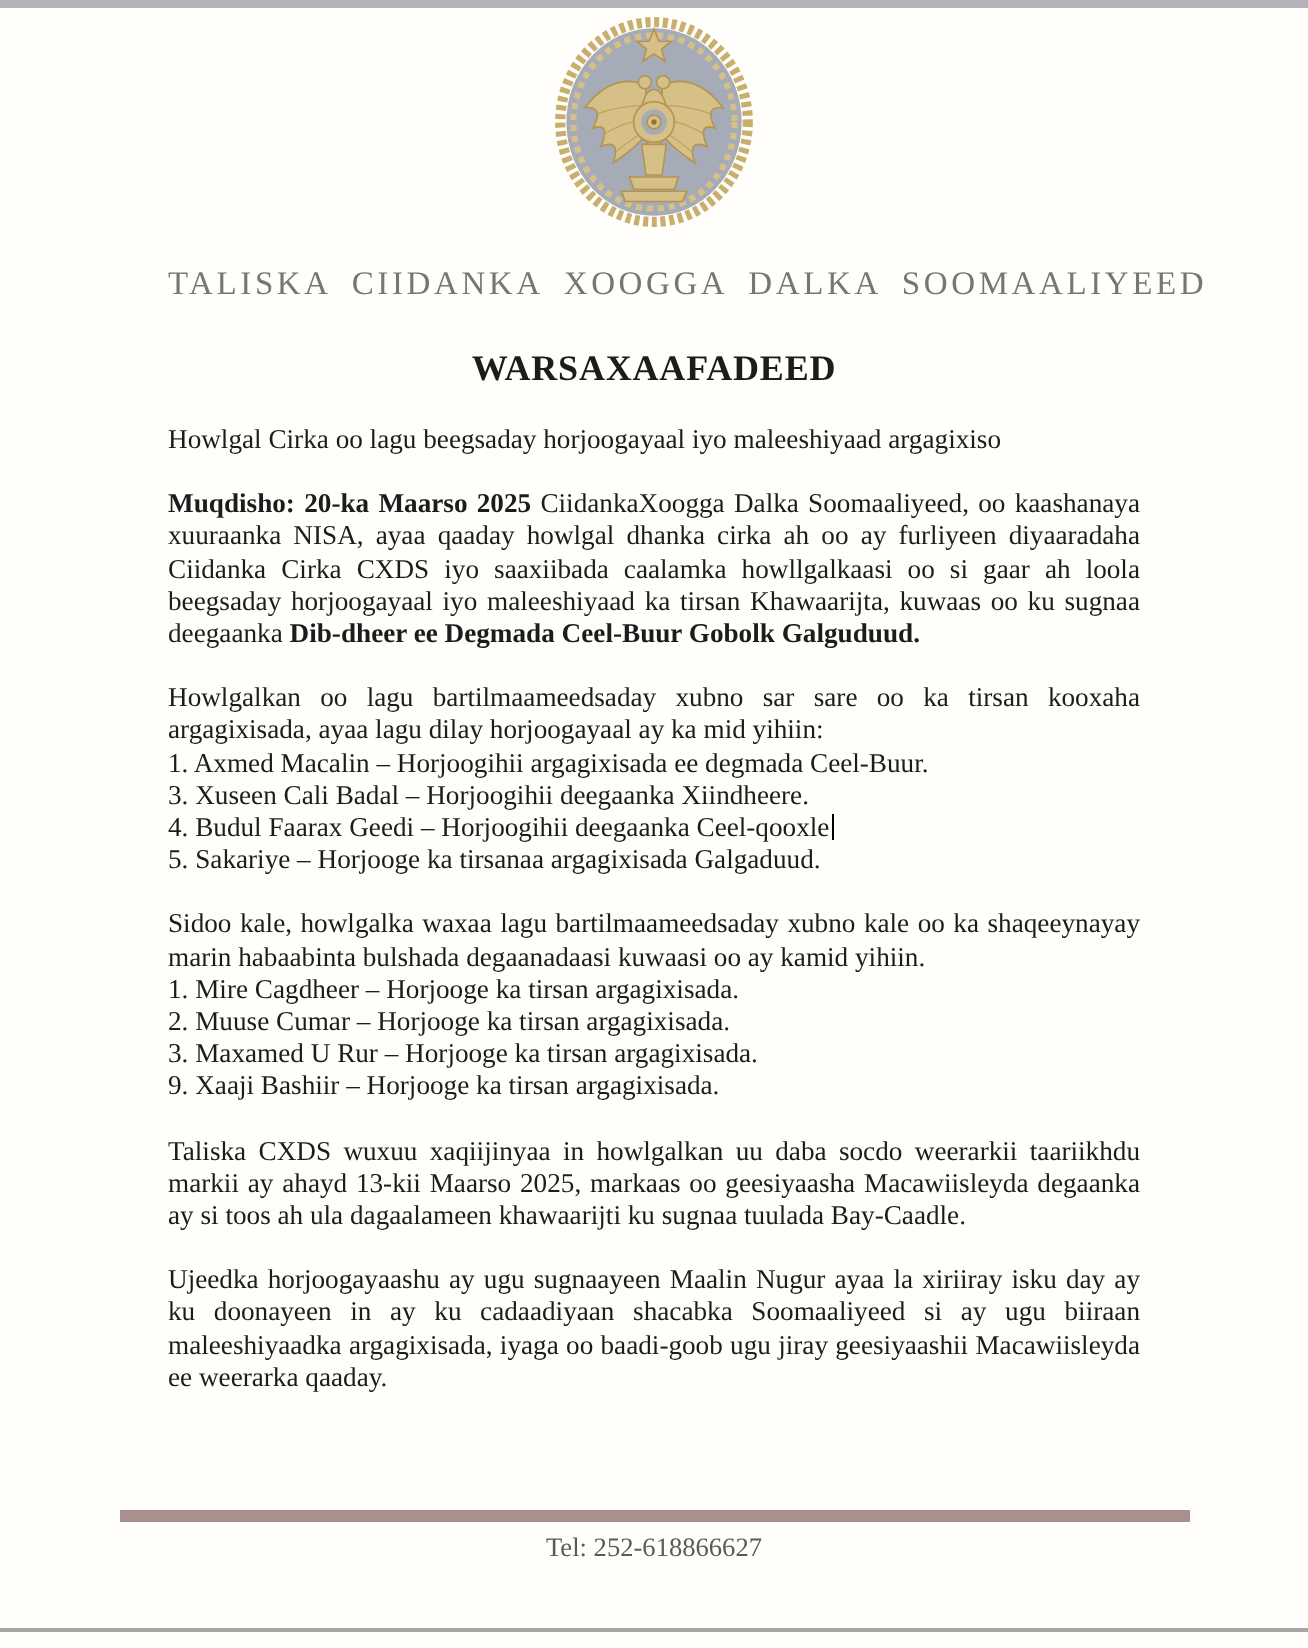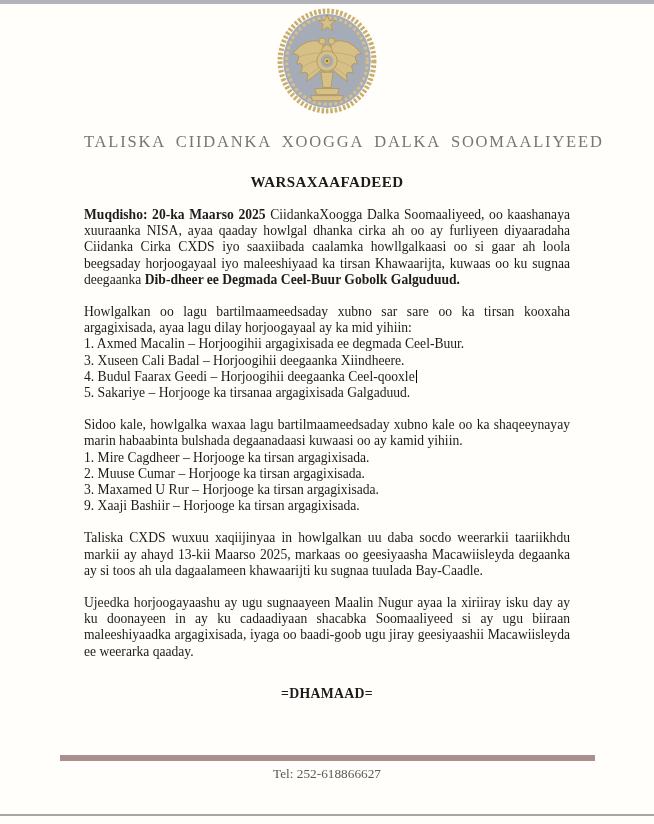--- a/index.html
+++ b/index.html
@@ -39,21 +39,21 @@
     font-size:16.5px;
     font-weight:normal;
     color:var(--title-gray);
     letter-spacing:1.8px;
     word-spacing:5px;
     white-space:nowrap;
   }
   .press-title{
     margin-top:22px;
     text-align:center;
-    font-size:15px;
+    font-size:18px;
     font-weight:bold;
     letter-spacing:0.4px;
   }
   .body-text{font-size:13.6px;line-height:16.2px;}
   .intro{margin-top:17px;}
   .para{margin-top:16px;}
   .justify{text-align:justify;}
   .list{margin-top:0;}
   .line{line-height:16.2px;}
   .caret{
@@ -132,20 +132,21 @@
       <circle cx="50" cy="52" r="1.3" fill="#8f7437"></circle>
     </svg>
   </div>
 
   <h1 class="org-title">TALISKA CIIDANKA XOOGGA DALKA SOOMAALIYEED</h1>
 
   <h2 class="press-title">WARSAXAAFADEED</h2>
 
   <div class="body-text">
 
+    <p class="intro">Howlgal Cirka oo lagu beegsaday horjoogayaal iyo maleeshiyaad argagixiso</p>
 
     <p class="para justify"><b>Muqdisho: 20-ka Maarso 2025</b> <span>CiidankaXoogga Dalka Soomaaliyeed, oo kaashanaya xuuraanka NISA, ayaa qaaday howlgal dhanka cirka ah oo ay furliyeen diyaaradaha Ciidanka Cirka  CXDS iyo saaxiibada caalamka howllgalkaasi oo si gaar ah loola beegsaday horjoogayaal iyo maleeshiyaad ka tirsan Khawaarijta, kuwaas oo ku sugnaa deegaanka</span> <b>Dib-dheer ee Degmada Ceel-Buur Gobolk Galguduud.</b></p>
 
     <p class="para justify">Howlgalkan oo lagu bartilmaameedsaday xubno sar sare oo ka tirsan kooxaha argagixisada, ayaa lagu dilay horjoogayaal ay ka mid yihiin:</p>
 
     <div class="list">
       <div class="line">1. Axmed Macalin – Horjoogihii argagixisada ee degmada Ceel-Buur.</div>
       <div class="line">3. Xuseen Cali Badal – Horjoogihii deegaanka Xiindheere.</div>
       <div class="line"><span>4. Budul Faarax Geedi – Horjoogihii deegaanka Ceel-qooxle</span><span class="caret"></span></div>
       <div class="line">5. Sakariye – Horjooge ka tirsanaa argagixisada Galgaduud.</div>
@@ -157,21 +158,20 @@
       <div class="line">1. Mire Cagdheer – Horjooge ka tirsan argagixisada.</div>
       <div class="line">2. Muuse Cumar – Horjooge ka tirsan argagixisada.</div>
       <div class="line">3. Maxamed U Rur – Horjooge ka tirsan argagixisada.</div>
       <div class="line">9. Xaaji Bashiir – Horjooge ka tirsan argagixisada.</div>
     </div>
 
     <p class="para justify">Taliska CXDS wuxuu xaqiijinyaa in howlgalkan uu daba socdo weerarkii taariikhdu markii ay ahayd 13-kii Maarso 2025, markaas oo geesiyaasha Macawiisleyda degaanka ay si toos ah ula dagaalameen khawaarijti  ku sugnaa tuulada Bay-Caadle.</p>
 
     <p class="para justify">Ujeedka horjoogayaashu ay ugu sugnaayeen Maalin Nugur ayaa la xiriiray isku day ay ku doonayeen in ay ku cadaadiyaan shacabka Soomaaliyeed si ay ugu biiraan maleeshiyaadka argagixisada, iyaga oo baadi-goob ugu jiray geesiyaashii Macawiisleyda ee weerarka qaaday.</p>
 
-    <p class="end-mark">=DHAMAAD=</p>
 
   </div>
 </div>
 
 <div class="footer">
   <div class="footer-rule"></div>
   <div class="footer-tel">Tel: 252-618866627</div>
 </div>
 
 <div class="bottom-line"></div>

